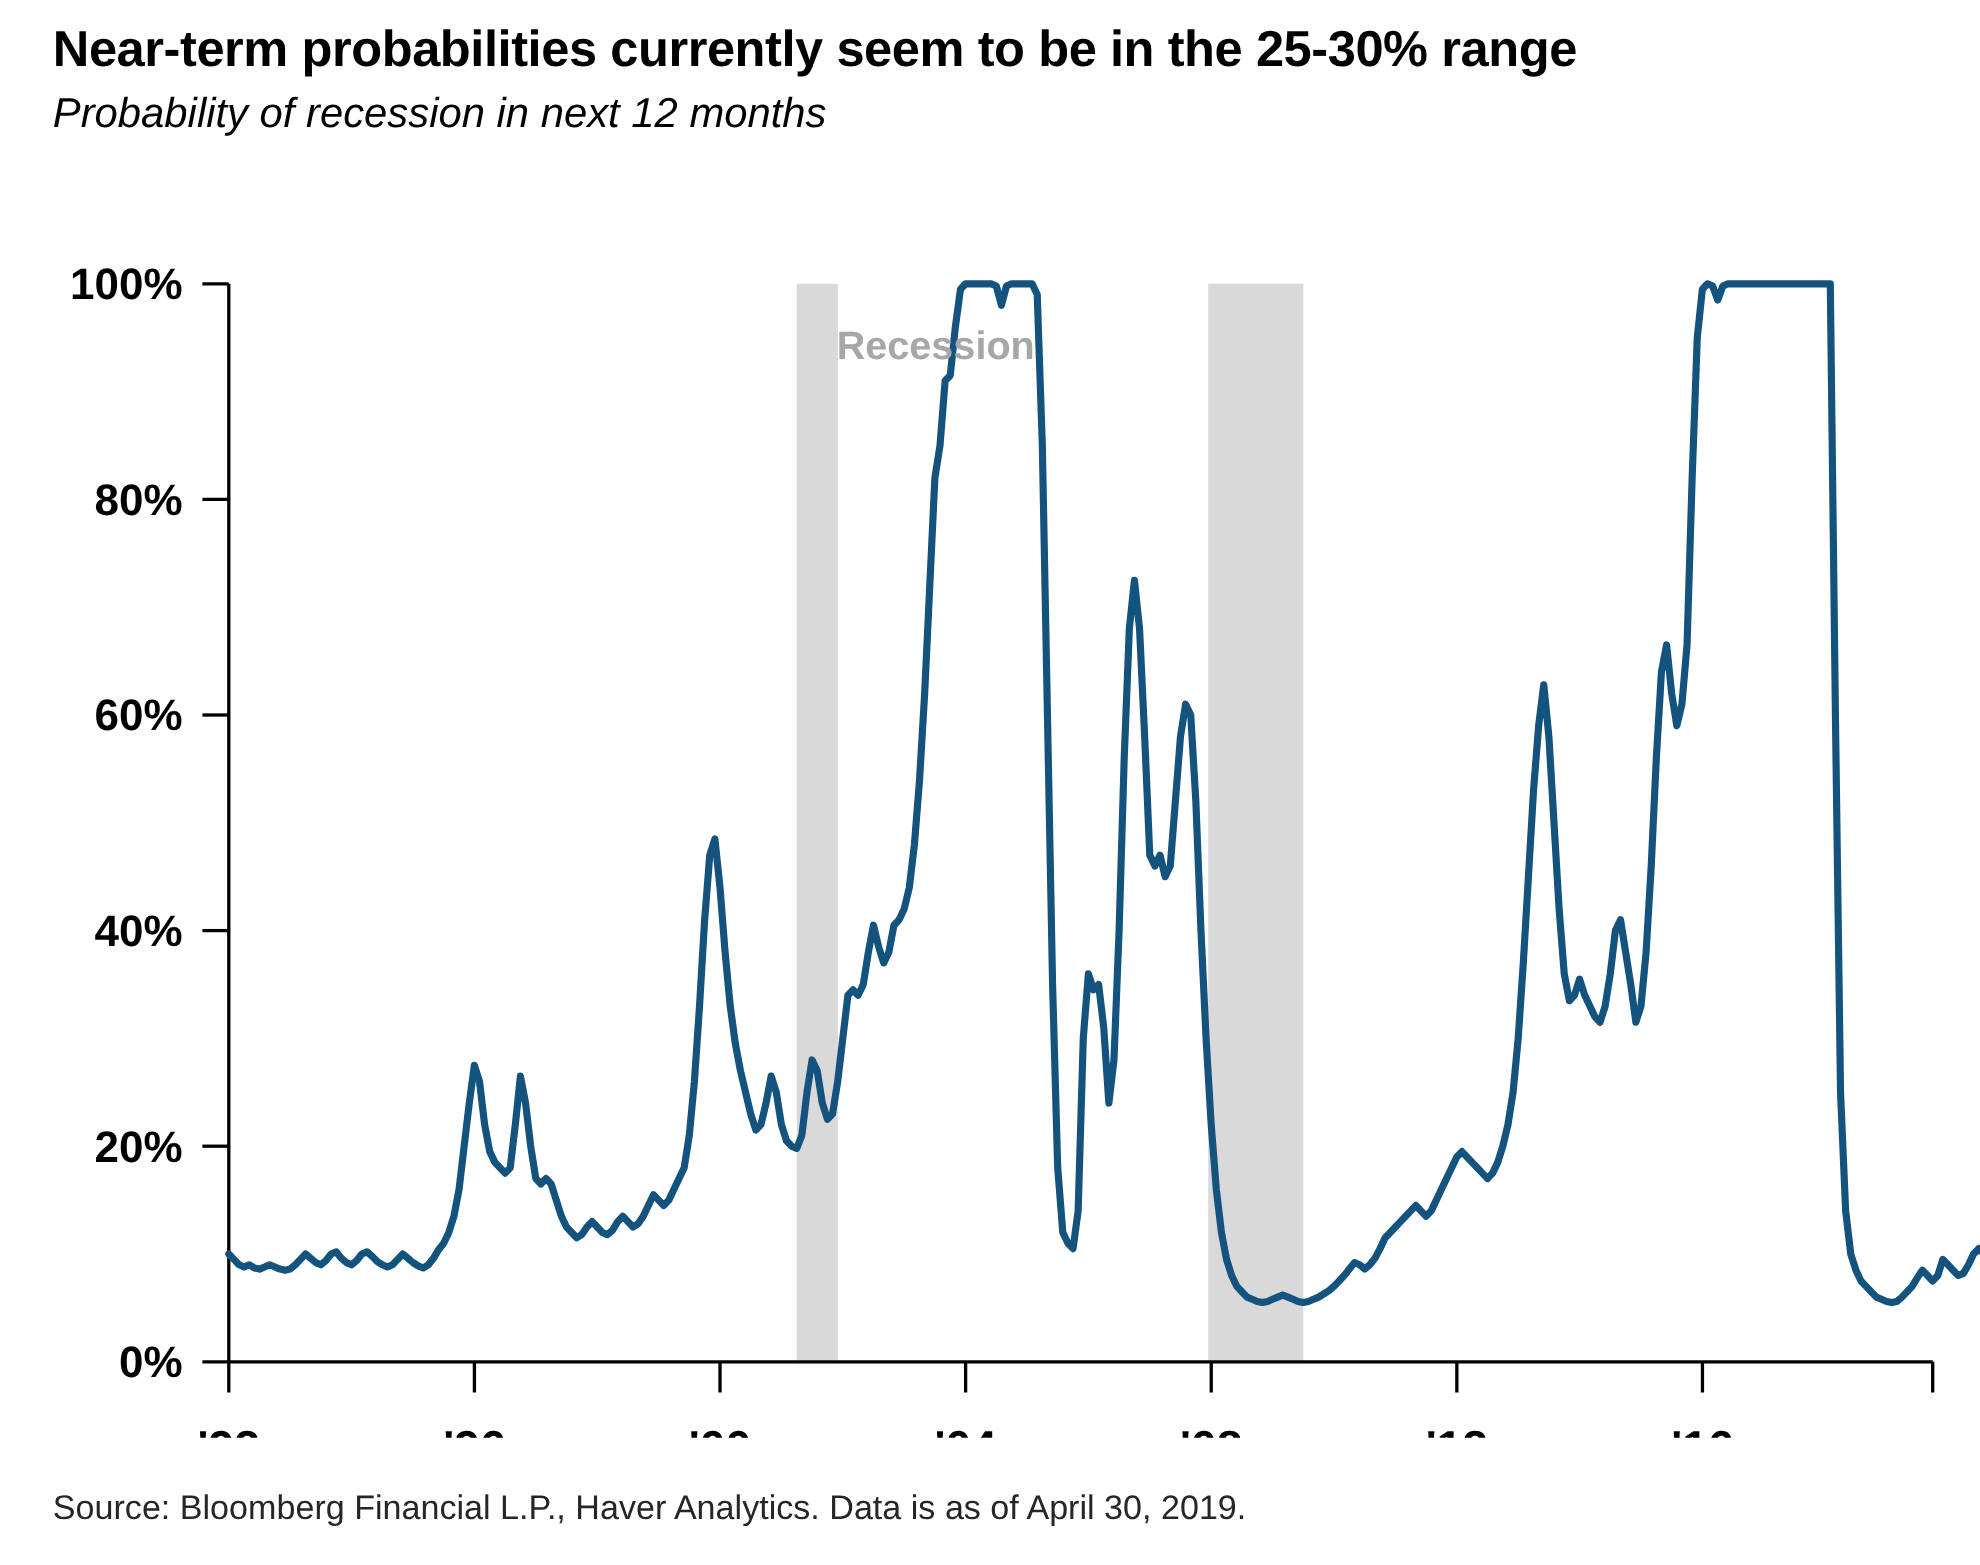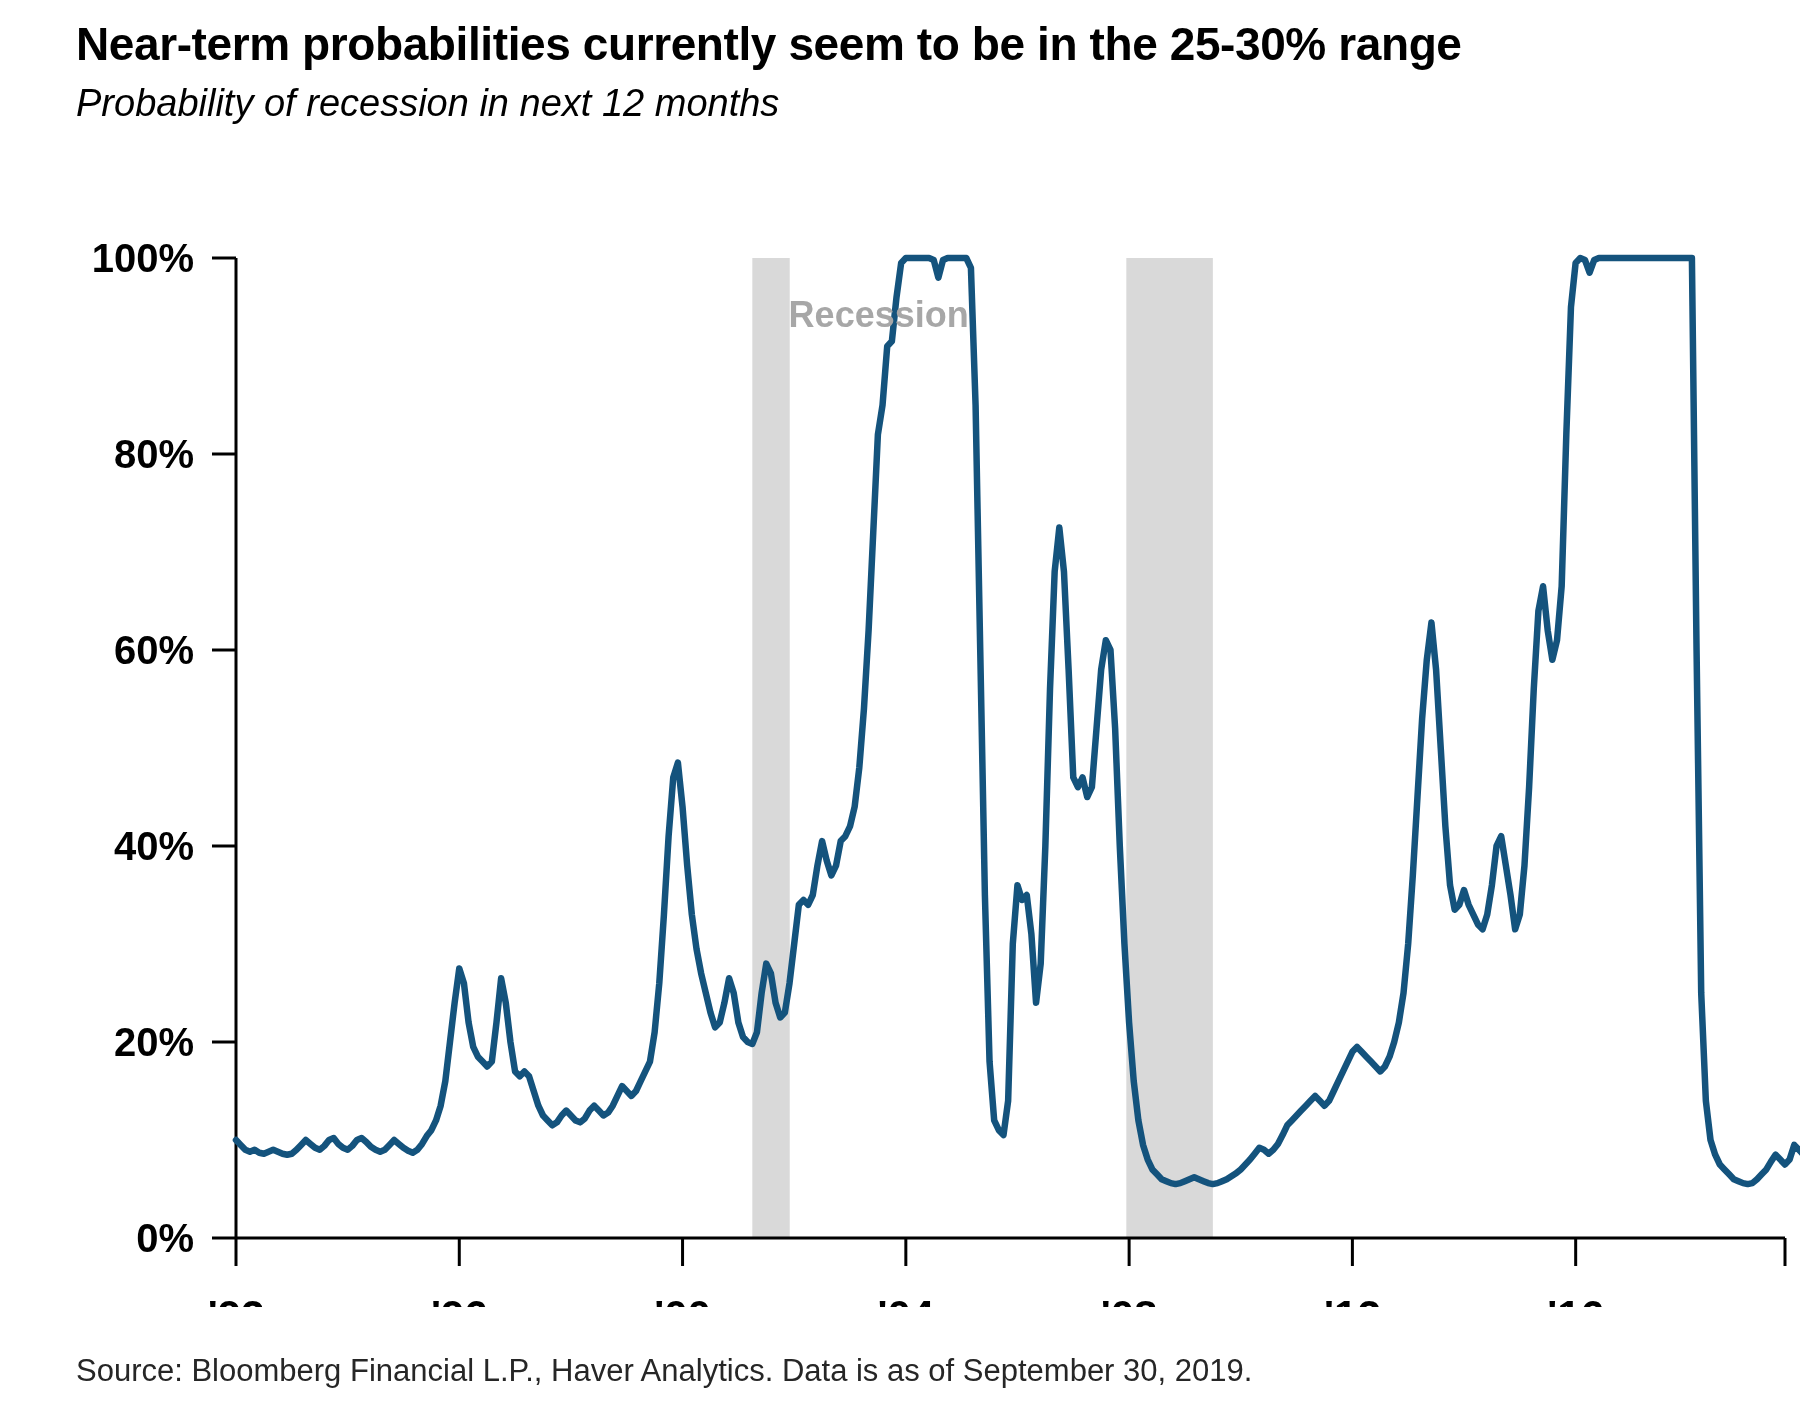--- a/index.html
+++ b/index.html
@@ -12,21 +12,20 @@
     height: 1423px;
     font-family: "Liberation Sans", sans-serif;
     color: #000000;
     overflow: hidden;
   }
   .page {
     position: relative;
     width: 1768px;
     height: 1423px;
     box-sizing: border-box;
-    margin-left: 28px;
   }
 
   
   .header {
     position: absolute;
     left: 48px;
     top: 18px;
     width: 1700px;
   }
   .chart-title {
@@ -154,16 +153,16 @@
           <polyline points="208.00,908.00 212.65,912.90 217.30,917.80 221.95,919.76 226.61,917.80 231.26,920.74 235.91,921.72 240.56,919.76 245.21,917.80 249.86,919.76 254.51,921.72 259.17,922.70 263.82,921.72 268.47,917.80 273.12,912.90 277.77,908.00 282.42,911.92 287.07,915.84 291.73,917.80 296.38,913.88 301.03,908.00 305.68,906.04 310.33,911.92 314.98,915.84 319.64,917.80 324.29,913.88 328.94,908.00 333.59,906.04 338.24,909.96 342.89,914.86 347.54,917.80 352.20,919.76 356.85,917.80 361.50,912.90 366.15,908.00 370.80,911.92 375.45,915.84 380.10,918.78 384.76,920.74 389.41,917.80 394.06,911.92 398.71,904.08 403.36,898.20 408.01,888.40 412.66,873.70 417.32,849.20 421.97,810.00 426.62,770.80 431.27,736.50 435.92,751.20 440.57,790.40 445.22,814.90 449.88,824.70 454.53,829.60 459.18,834.50 463.83,829.60 468.48,790.40 473.13,746.30 477.79,770.80 482.44,810.00 487.09,839.40 491.74,844.30 496.39,839.40 501.04,844.30 505.69,859.00 510.35,873.70 515.00,883.50 519.65,888.40 524.30,893.30 528.95,890.36 533.60,883.50 538.25,878.60 542.91,883.50 547.56,888.40 552.21,890.36 556.86,886.44 561.51,878.60 566.16,873.70 570.81,878.60 575.47,883.50 580.12,880.56 584.77,873.70 589.42,863.90 594.07,854.10 598.72,859.00 603.37,863.90 608.03,859.00 612.68,849.20 617.33,839.40 621.98,829.60 626.63,800.20 631.28,751.20 635.93,682.60 640.59,604.20 645.24,545.40 649.89,530.70 654.54,574.80 659.19,633.60 663.84,682.60 668.50,716.90 673.15,741.40 677.80,761.00 682.45,780.60 687.10,795.30 691.75,790.40 696.40,770.80 701.06,746.30 705.71,761.00 710.36,790.40 715.01,805.10 719.66,810.00 724.31,811.96 728.96,800.20 733.62,761.00 738.27,731.60 742.92,741.40 747.57,770.80 752.22,785.50 756.87,780.60 761.52,751.20 766.18,712.00 770.83,672.80 775.48,667.90 780.13,672.80 784.78,663.00 789.43,633.60 794.08,609.10 798.74,628.70 803.39,643.40 808.04,633.60 812.69,609.10 817.34,604.20 821.99,594.40 826.64,574.80 831.30,535.60 835.95,476.80 840.60,398.40 845.25,300.40 849.90,202.40 854.55,173.00 859.21,114.20 863.86,109.30 868.51,65.20 873.16,30.90 877.81,26.00 882.46,26.00 887.11,26.00 891.77,26.00 896.42,26.00 901.07,26.00 905.72,27.96 910.37,45.60 915.02,27.96 919.67,26.00 924.33,26.00 928.98,26.00 933.63,26.00 938.28,26.00 942.93,35.80 947.58,173.00 952.23,418.00 956.89,663.00 961.54,829.60 966.19,888.40 970.84,898.20 975.49,903.10 980.14,868.80 984.79,712.00 989.45,653.20 994.10,667.90 998.75,663.00 1003.40,702.20 1008.05,770.80 1012.70,731.60 1017.36,614.00 1022.01,457.20 1026.66,339.60 1031.31,295.50 1035.96,339.60 1040.61,437.60 1045.26,545.40 1049.92,555.20 1054.57,545.40 1059.22,565.00 1063.87,555.20 1068.52,496.40 1073.17,437.60 1077.82,408.20 1082.48,418.00 1087.13,496.40 1091.78,614.00 1096.43,712.00 1101.08,790.40 1105.73,849.20 1110.38,888.40 1115.04,912.90 1119.69,927.60 1124.34,937.40 1128.99,942.30 1133.64,947.20 1138.29,949.16 1142.94,951.12 1147.60,952.10 1152.25,951.12 1156.90,949.16 1161.55,947.20 1166.20,945.24 1170.85,947.20 1175.50,949.16 1180.16,951.12 1184.81,952.10 1189.46,951.12 1194.11,949.16 1198.76,947.20 1203.41,944.26 1208.07,941.32 1212.72,937.40 1217.37,932.50 1222.02,927.60 1226.67,921.72 1231.32,915.84 1235.97,917.80 1240.63,921.72 1245.28,917.80 1249.93,911.92 1254.58,903.10 1259.23,893.30 1263.88,888.40 1268.53,883.50 1273.19,878.60 1277.84,873.70 1282.49,868.80 1287.14,863.90 1291.79,868.80 1296.44,873.70 1301.09,868.80 1305.75,859.00 1310.40,849.20 1315.05,839.40 1319.70,829.60 1324.35,819.80 1329.00,814.90 1333.65,819.80 1338.31,824.70 1342.96,829.60 1347.61,834.50 1352.26,839.40 1356.91,834.50 1361.56,824.70 1366.21,810.00 1370.87,790.40 1375.52,761.00 1380.17,712.00 1384.82,643.40 1389.47,565.00 1394.12,486.60 1398.78,427.80 1403.43,390.56 1408.08,437.60 1412.73,516.00 1417.38,594.40 1422.03,653.20 1426.68,677.70 1431.34,672.80 1435.99,658.10 1440.64,672.80 1445.29,682.60 1449.94,692.40 1454.59,697.30 1459.24,682.60 1463.90,653.20 1468.55,614.00 1473.20,604.20 1477.85,633.60 1482.50,663.00 1487.15,697.30 1491.80,682.60 1496.46,633.60 1501.11,555.20 1505.76,457.20 1510.41,378.80 1515.06,354.30 1519.71,398.40 1524.36,427.80 1529.02,408.20 1533.67,354.30 1538.32,202.40 1542.97,75.00 1547.62,30.90 1552.27,26.00 1556.93,27.96 1561.58,40.70 1566.23,27.96 1570.88,26.00 1575.53,26.00 1580.18,26.00 1584.83,26.00 1589.49,26.00 1594.14,26.00 1598.79,26.00 1603.44,26.00 1608.09,26.00 1612.74,26.00 1617.39,26.00 1622.05,26.00 1626.70,26.00 1631.35,26.00 1636.00,26.00 1640.65,26.00 1645.30,26.00 1649.95,26.00 1654.61,26.00 1659.26,26.00 1663.91,26.00 1668.56,418.00 1673.21,761.00 1677.86,868.80 1682.51,908.00 1687.17,922.70 1691.82,932.50 1696.47,937.40 1701.12,942.30 1705.77,947.20 1710.42,949.16 1715.07,951.12 1719.73,952.10 1724.38,951.12 1729.03,947.20 1733.68,942.30 1738.33,937.40 1742.98,929.56 1747.64,922.70 1752.29,927.60 1756.94,932.50 1761.59,927.60 1766.24,912.90 1770.89,917.80 1775.54,922.70 1780.20,927.60 1784.85,925.64 1789.50,917.80 1794.15,908.00 1798.80,903.10 1803.45,908.00 1808.10,912.90 1812.76,917.80 1817.41,921.72 1822.06,923.68 1826.71,917.80 1831.36,908.00 1836.01,898.20 1840.66,888.40 1845.32,878.60 1849.97,868.80 1854.62,849.20 1859.27,819.80 1863.92,770.80 1868.57,731.60 1873.22,770.80 1877.88,819.80 1882.53,849.20 1887.18,863.90 1891.83,859.00 1896.48,868.80 1901.13,878.60 1905.78,888.40 1910.44,893.30 1915.09,888.40 1919.74,878.60 1924.39,868.80 1929.04,863.90 1933.69,873.70 1938.35,888.40 1943.00,898.20 1947.65,903.10 1952.30,906.04 1956.95,903.10 1961.60,898.20 1966.25,888.40 1970.91,868.80 1975.56,839.40 1980.21,805.10 1984.86,785.50 1989.51,800.20 1994.16,829.60 1998.81,859.00 2003.47,878.60 2008.12,888.40 2012.77,893.30 2017.42,898.20 2022.07,893.30 2026.72,883.50 2031.37,878.60 2036.03,883.50 2040.68,888.40 2045.33,890.36 2049.98,883.50 2054.63,878.60 2059.28,883.50 2063.93,888.40 2068.59,893.30 2073.24,898.20 2077.89,900.16 2082.54,896.24 2087.19,888.40 2091.84,883.50 2096.50,888.40 2101.15,893.30 2105.80,896.24 2110.45,898.20 2115.10,896.24 2119.75,890.36 2124.40,883.50 2129.06,878.60 2133.71,883.50 2138.36,888.40 2143.01,893.30 2147.66,898.20 2152.31,900.16 2156.96,898.20 2161.62,893.30 2166.27,888.40 2170.92,883.50 2175.57,878.60 2180.22,873.70 2184.87,868.80 2189.52,859.00 2194.18,844.30 2198.83,829.60 2203.48,810.00 2208.13,780.60 2212.78,751.20 2217.43,726.70 2222.08,712.00 2226.74,731.60 2231.39,761.00 2236.04,785.50 2240.69,805.10 2245.34,814.90 2249.99,819.80 2254.64,810.00 2259.30,770.80 2263.95,712.00 2268.60,653.20 2273.25,604.20 2277.90,584.60 2282.55,623.80 2287.21,682.60 2291.86,721.80 2296.51,741.40 2301.16,746.30 2305.81,741.40 2310.46,751.20 2315.11,765.90 2319.77,780.60 2324.42,790.40 2329.07,800.20 2333.72,810.00 2338.37,819.80 2343.02,829.60 2347.67,834.50 2352.33,839.40 2356.98,844.30 2361.63,849.20 2366.28,854.10 2370.93,859.00 2375.58,863.90 2380.23,868.80 2384.89,873.70 2389.54,878.60 2394.19,880.56 2398.84,883.50 2403.49,886.44 2408.14,888.40 2412.79,890.36 2417.45,893.30 2422.10,895.26 2426.75,896.24 2431.40,893.30 2436.05,888.40 2440.70,886.44 2445.35,888.40 2450.01,890.36 2454.66,893.30 2459.31,895.26 2463.96,893.30 2468.61,888.40 2473.26,883.50 2477.92,878.60 2482.57,873.70 2487.22,868.80 2491.87,873.70 2496.52,878.60 2501.17,883.50 2505.82,878.60 2510.48,868.80 2515.13,839.40 2519.78,770.80 2524.43,682.60 2529.08,594.40 2533.73,535.60 2538.38,520.90 2543.04,574.80 2547.69,653.20 2552.34,712.00 2556.99,751.20 2561.64,775.70 2566.29,790.40 2570.94,795.30 2575.60,780.60 2580.25,756.10 2584.90,741.40 2589.55,746.30 2594.20,761.00" fill="none" stroke="#14537d" stroke-width="6.5" stroke-linejoin="round" stroke-linecap="round"></polyline>
         </g>
 
       <g id="annots">
           <text x="760.6162162162213" y="94.59999999999991" class="recession-label">Recession</text>
         </g>
     </svg>
   </div>
 
   <div class="footer">
-    <p class="source-note">Source: Bloomberg Financial L.P., Haver Analytics. Data is as of September 30, 2019.</p>
+    <p class="source-note">Source: Bloomberg Financial L.P., Haver Analytics. Data is as of April 30, 2019.</p>
   </div>
 
 </div>
 
 </body></html>

